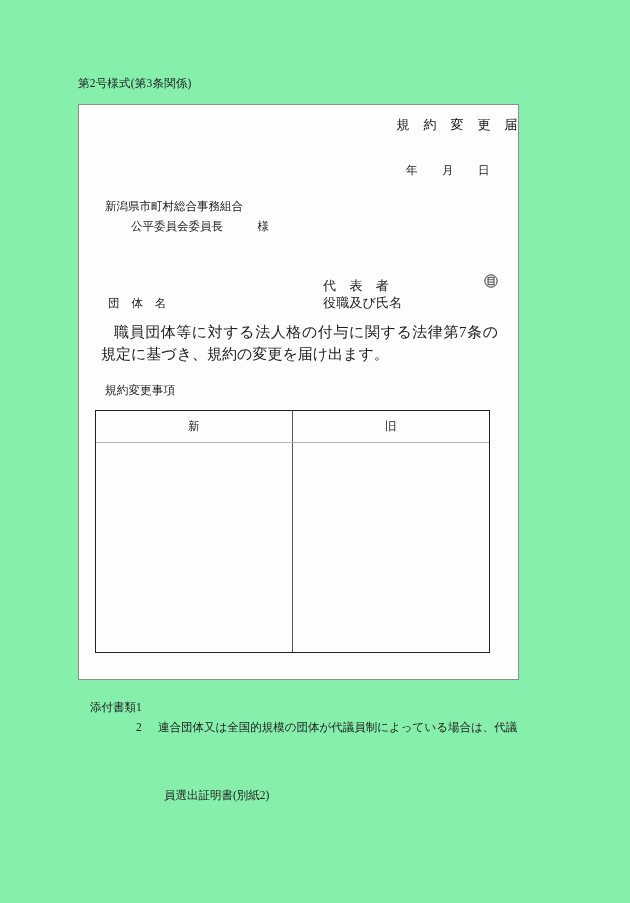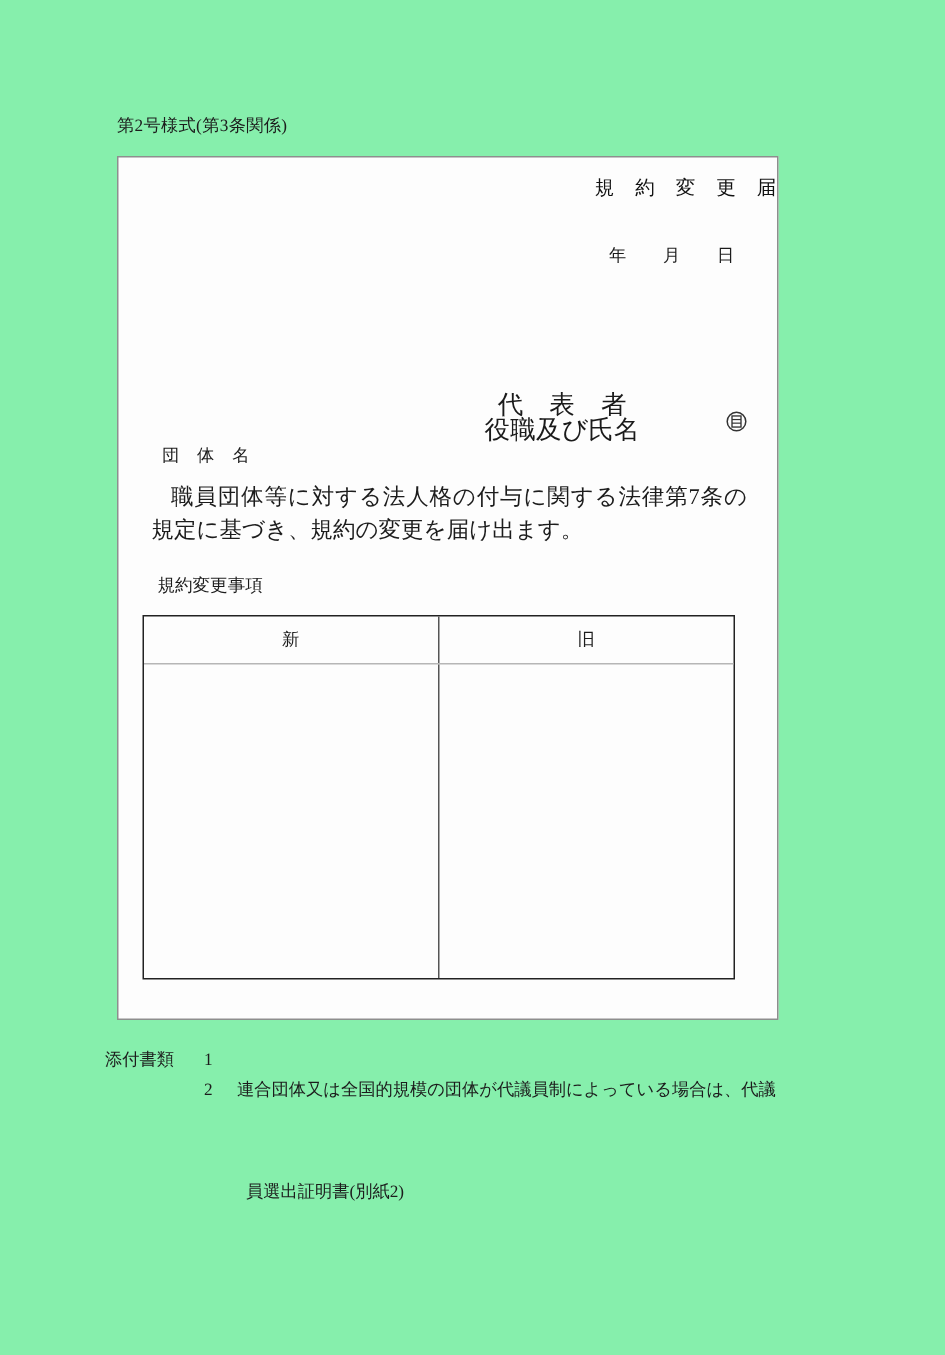--- a/index.html
+++ b/index.html
@@ -86,24 +86,23 @@
     position: absolute;
     left: 3px;
     top: 11px;
     font-size: 11.5px;
     letter-spacing: 0.2px;
     margin-top: 24px;
   }
   .rep-block {
     position: absolute;
     left: 218px;
-    top: 0px;
-    font-size: 17px;
+    top: 16px;
+    font-size: 13px;
     line-height: 17px;
-    text-align: center;
   }
   .rep-block .r1 { letter-spacing: 0.2px; }
   .rep-block .r2 { letter-spacing: 0.2px; }
   .seal {
     position: absolute;
     right: 2px;
     top: 13px;
     font-size: 12px;
     line-height: 1;
   }
@@ -180,20 +179,21 @@
     color: #1c1c1c;
   }
   .att-row {
     display: flex;
     align-items: flex-start;
   }
   .att-label {
     width: 66px;
     flex: 0 0 66px;
     white-space: nowrap;
+    text-align: right;
   }
   .att-num {
     width: 22px;
     flex: 0 0 22px;
     text-align: left;
   }
   .att-text {
     flex: 1 1 auto;
   }
   .att-row.second .att-label { visibility: hidden; }
@@ -208,20 +208,24 @@
 <div class="page">
 
   <div class="form-no">第2号様式(第3条関係)</div>
 
   <div class="frame">
 
     <div class="title">規　約　変　更　届</div>
 
     <div class="date-line">年　　月　　日</div>
 
+    <div class="addressee">
+      <div class="l1">新潟県市町村総合事務組合</div>
+      <div class="l2">公平委員会委員長　　　様</div>
+    </div>
 
     <div class="party-block">
       <div class="party-name">団　体　名</div>
       <div class="rep-block">
         <div class="r1">代　表　者</div>
         <div class="r2">役職及び氏名</div>
       </div>
       <div class="seal">
         <svg width="14" height="14" viewBox="0 0 14 14" aria-hidden="true">
           <circle cx="7" cy="7" r="6.2" fill="none" stroke="#333" stroke-width="1"></circle>

